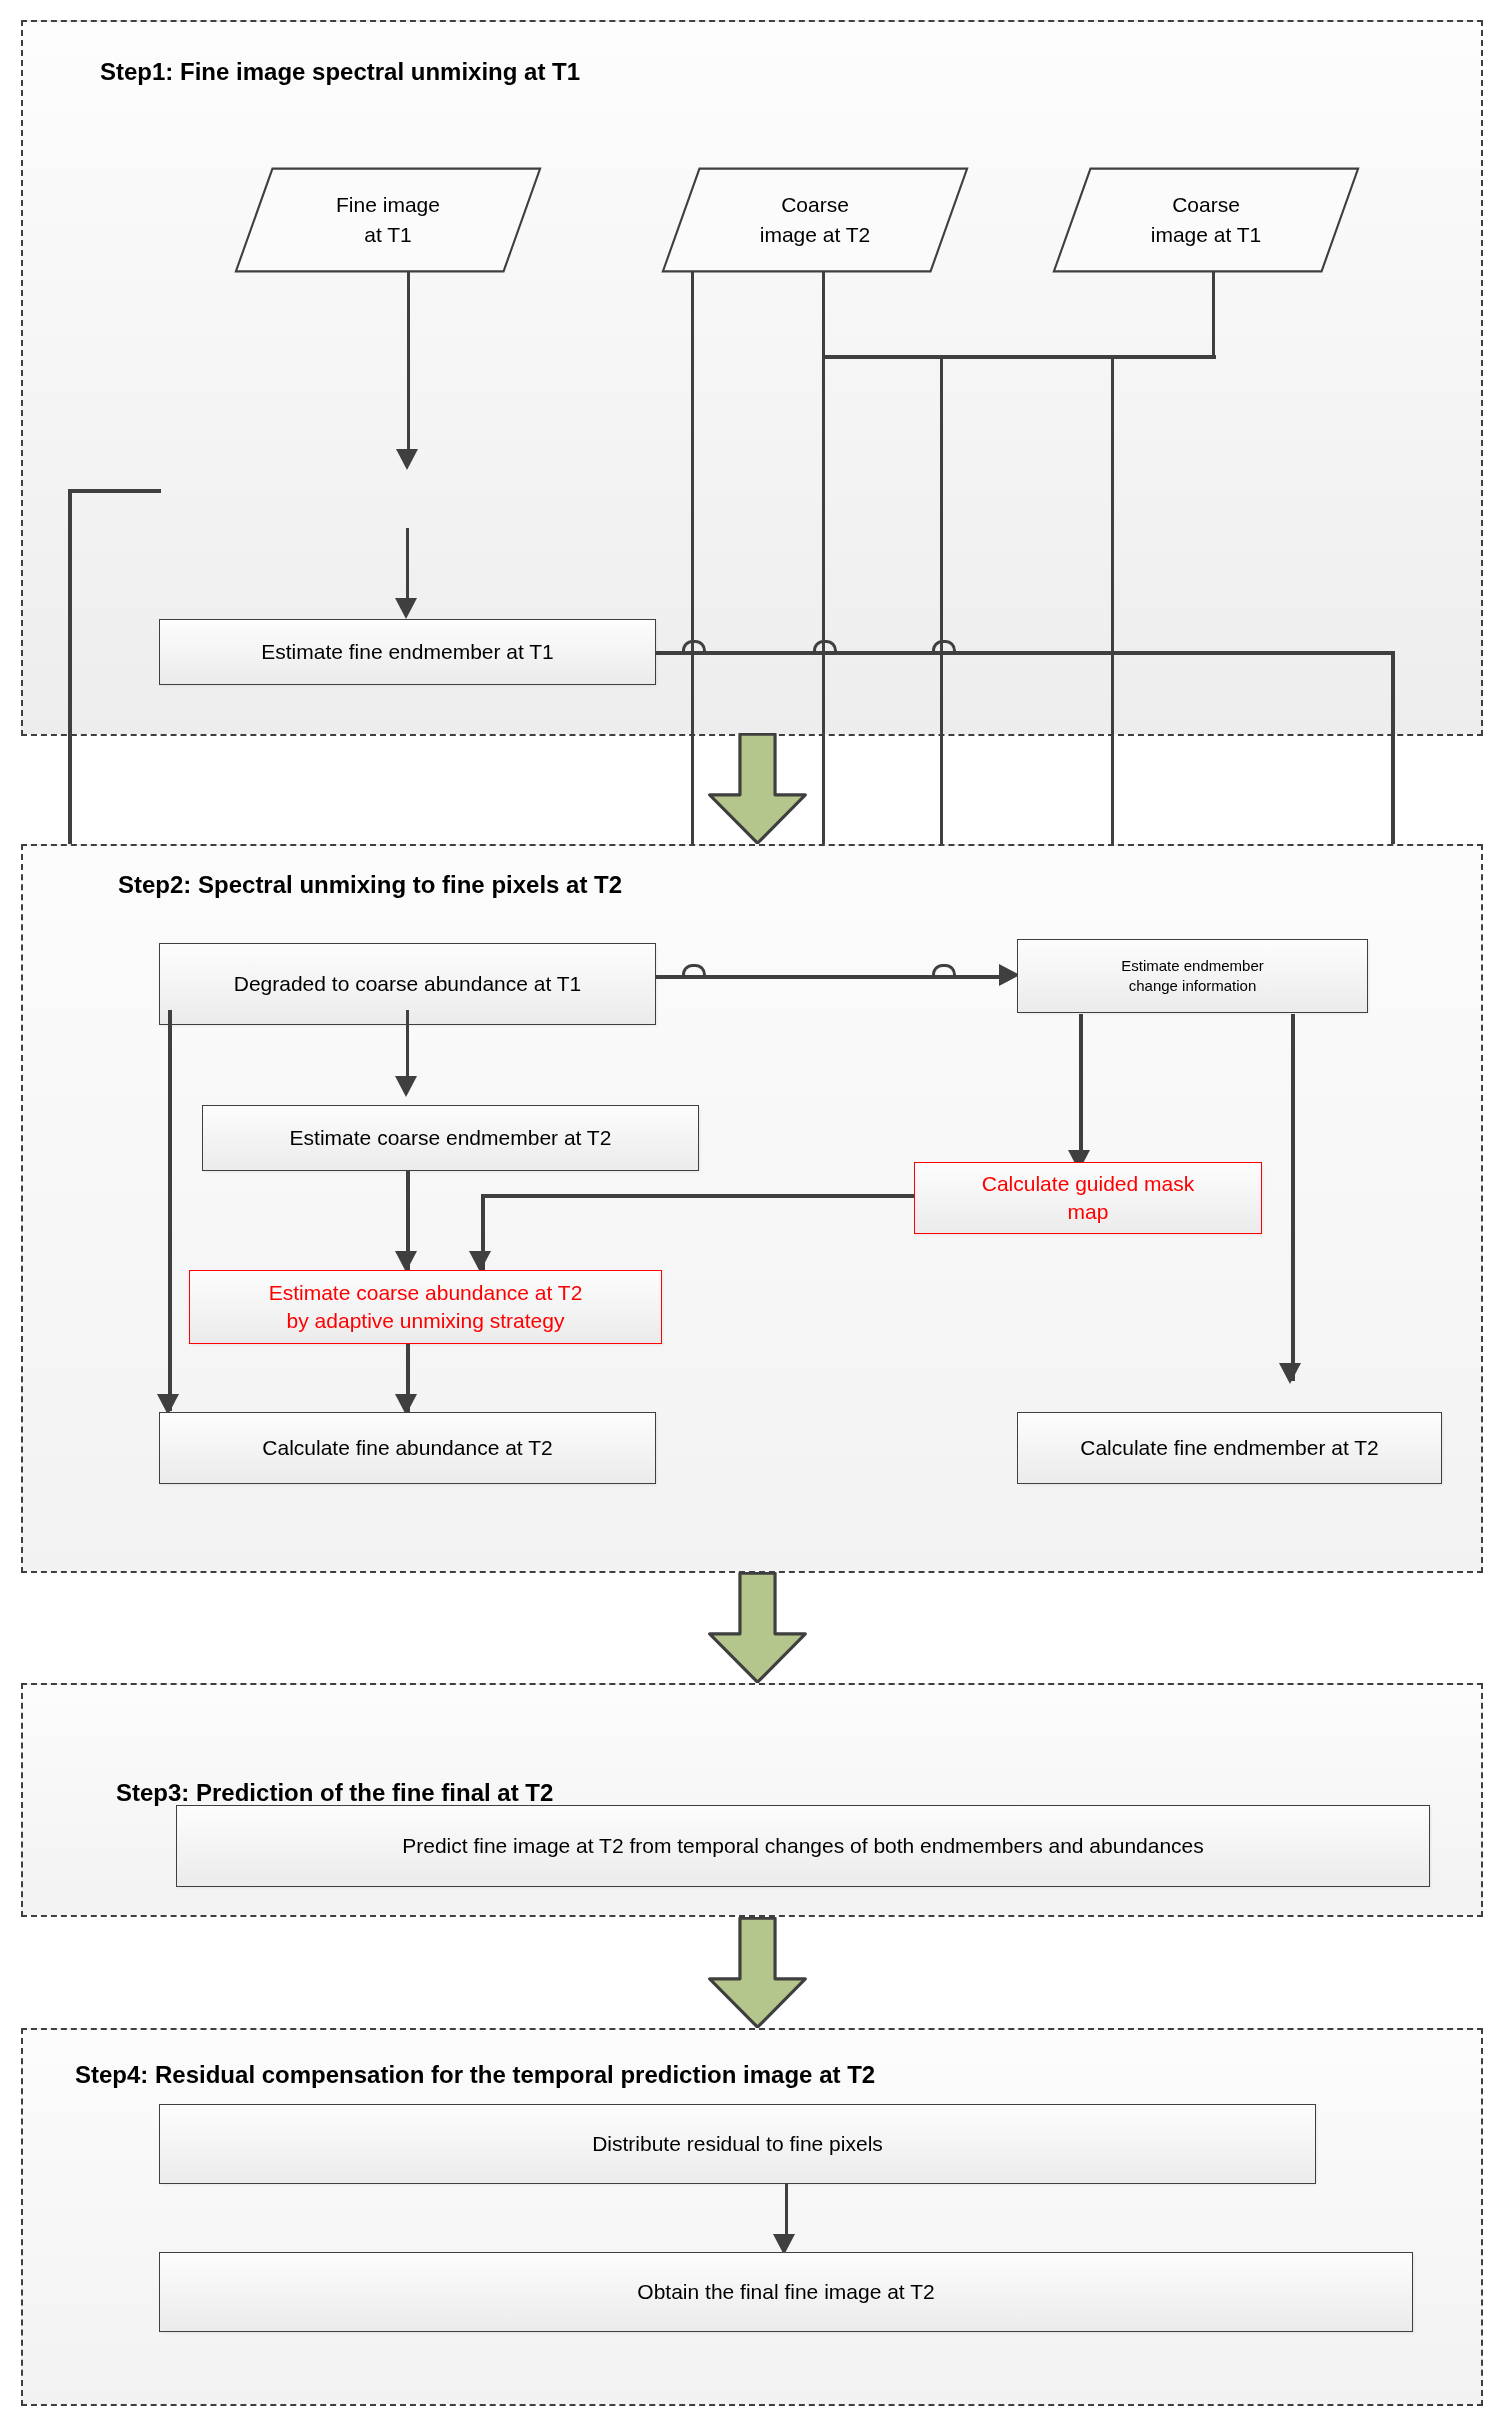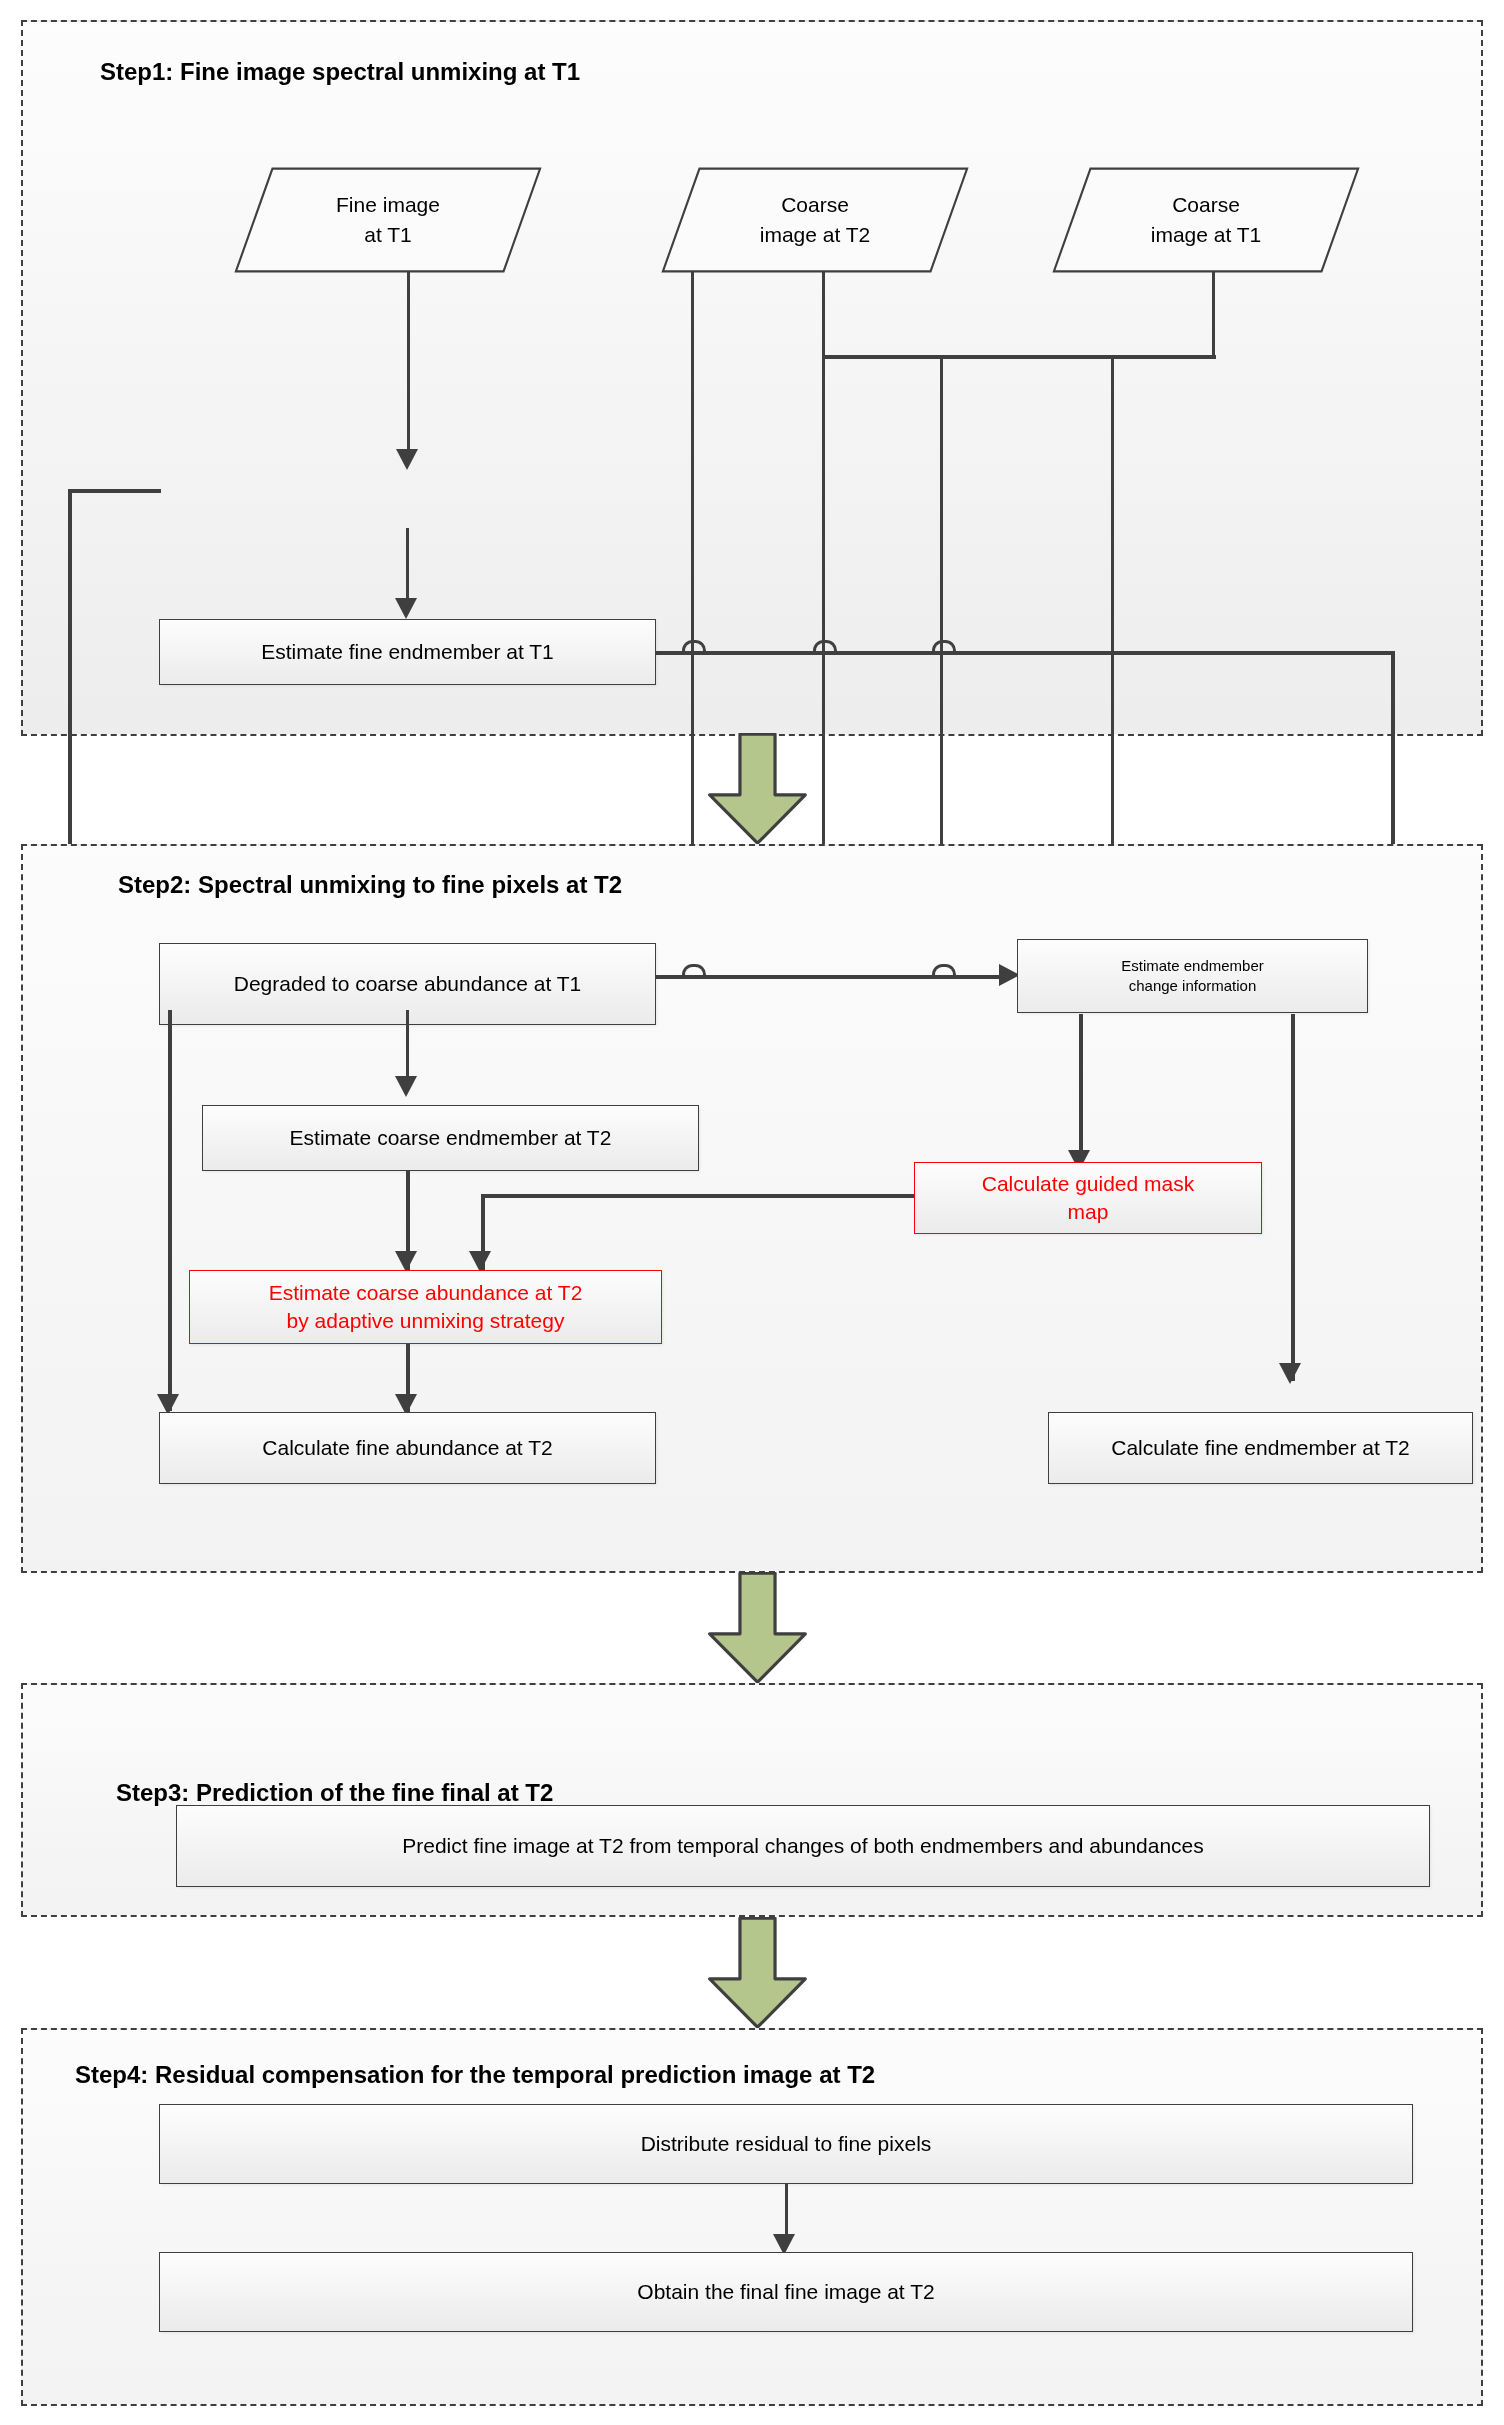--- a/index.html
+++ b/index.html
@@ -185,21 +185,21 @@
     <span>by adaptive unmixing strategy</span>
   </div>
 
   <div class="ln v" style="left:406px;top:1344px;height:69px;"></div>
   <div class="arrow-d" style="left:395px;top:1394px;"></div>
 
   <div class="node" style="left:159px;top:1412px;width:497px;height:72px;font-size:21px;">
     <span>Calculate fine abundance at T2</span>
   </div>
 
-  <div class="node" style="left:1017px;top:1412px;width:425px;height:72px;font-size:21px;margin-left:31px;">
+  <div class="node" style="left:1017px;top:1412px;width:425px;height:72px;font-size:21px;">
     <span>Calculate fine endmember at T2</span>
   </div>
 
   <div class="greenarrow" style="left:707px;top:1572px;width:101px;height:112px;">
     <svg width="101" height="112" viewBox="0 0 190 210">
       <polygon points="62,2 128,2 128,116 185,116 95,207 5,116 62,116" fill="#b5c68c" stroke="#3f3f3f" stroke-width="6" stroke-linejoin="round"></polygon>
     </svg>
   </div>
 
   <div class="step-box plain" style="left:21px;top:1683px;width:1462px;height:234px;"></div>
@@ -211,21 +211,21 @@
 
   <div class="greenarrow" style="left:707px;top:1917px;width:101px;height:112px;">
     <svg width="101" height="112" viewBox="0 0 190 210">
       <polygon points="62,2 128,2 128,116 185,116 95,207 5,116 62,116" fill="#b5c68c" stroke="#3f3f3f" stroke-width="6" stroke-linejoin="round"></polygon>
     </svg>
   </div>
 
   <div class="step-box plain" style="left:21px;top:2028px;width:1462px;height:378px;"></div>
   <div class="step-title" style="left:75px;top:2061px;font-size:24px;">Step4: Residual compensation for the temporal prediction image at T2</div>
 
-  <div class="node" style="left:159px;top:2104px;width:1254px;height:80px;font-size:21px;">
+  <div class="node" style="left:159px;top:2104px;width:1157px;height:80px;font-size:21px;">
     <span>Distribute residual to fine pixels</span>
   </div>
 
   <div class="ln v thin" style="left:785px;top:2183px;height:64px;"></div>
   <div class="arrow-d" style="left:773px;top:2234px;"></div>
 
   <div class="node" style="left:159px;top:2252px;width:1254px;height:80px;font-size:21px;">
     <span>Obtain the final fine image at T2</span>
   </div>
 

